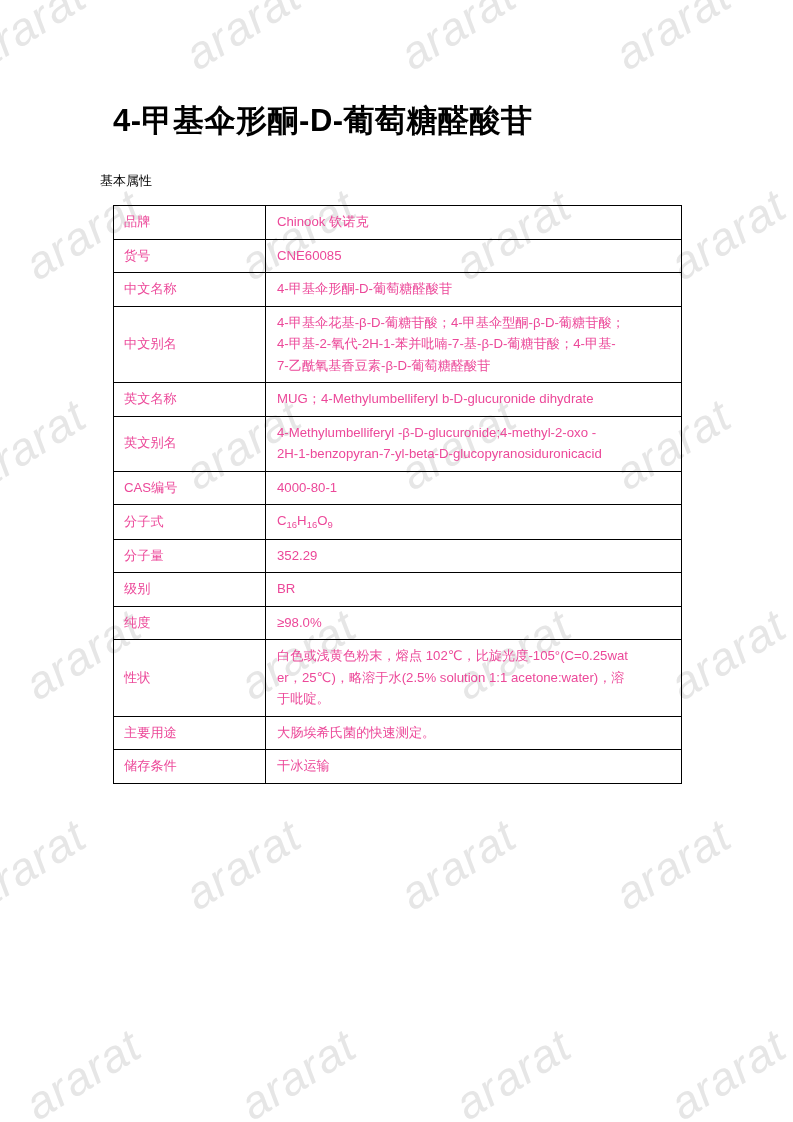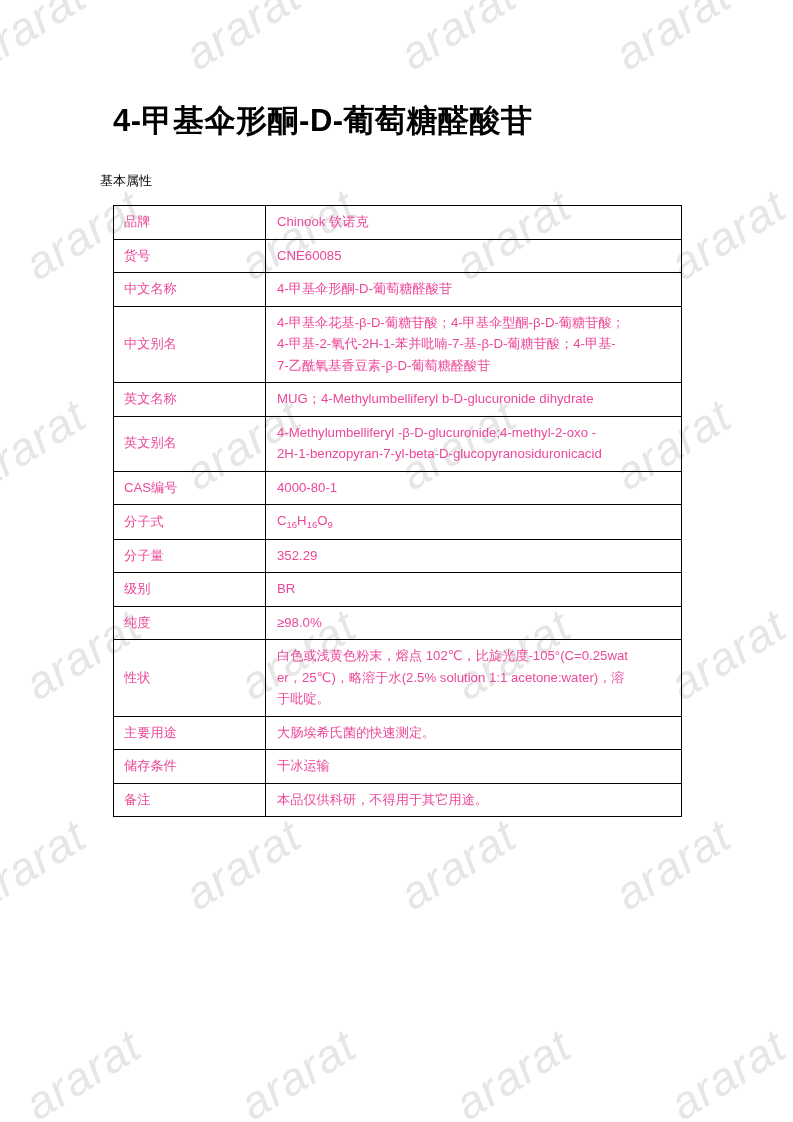--- a/index.html
+++ b/index.html
@@ -230,22 +230,16 @@
           <td class="cell-value">
             <span class="val-line">大肠埃希氏菌的快速测定。</span>
           </td>
         </tr>
         <tr>
           <td class="cell-label">储存条件</td>
           <td class="cell-value">
             <span class="val-line">干冰运输</span>
           </td>
         </tr>
-        <tr>
-          <td class="cell-label">备注</td>
-          <td class="cell-value">
-            <span class="val-line">本品仅供科研，不得用于其它用途。</span>
-          </td>
-        </tr>
       </tbody>
   </table>
 
 </div>
 
 </body></html>

